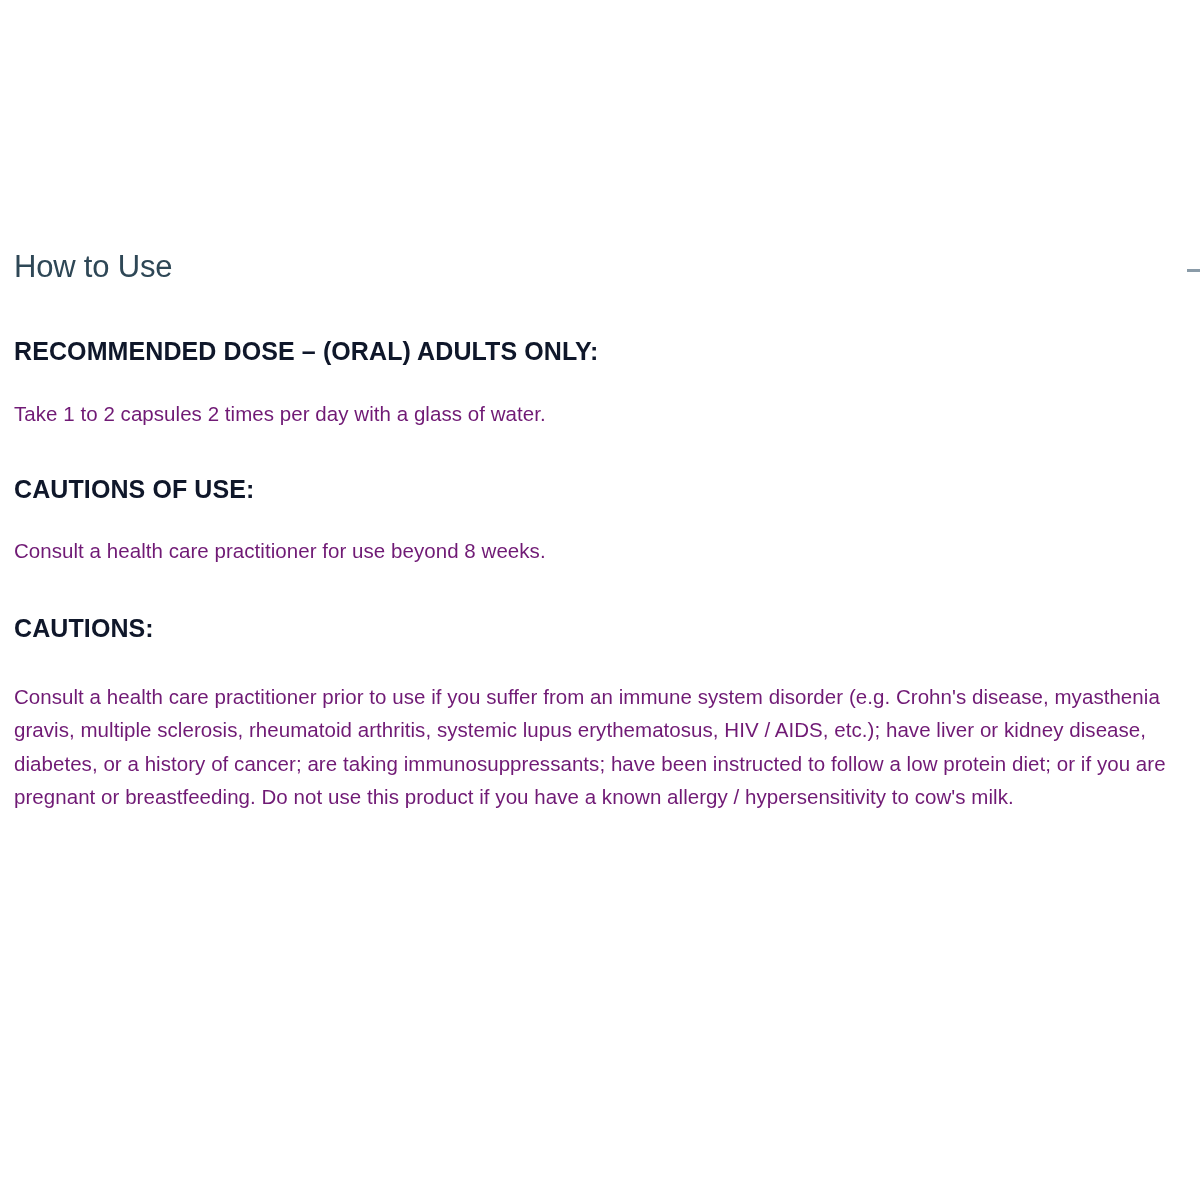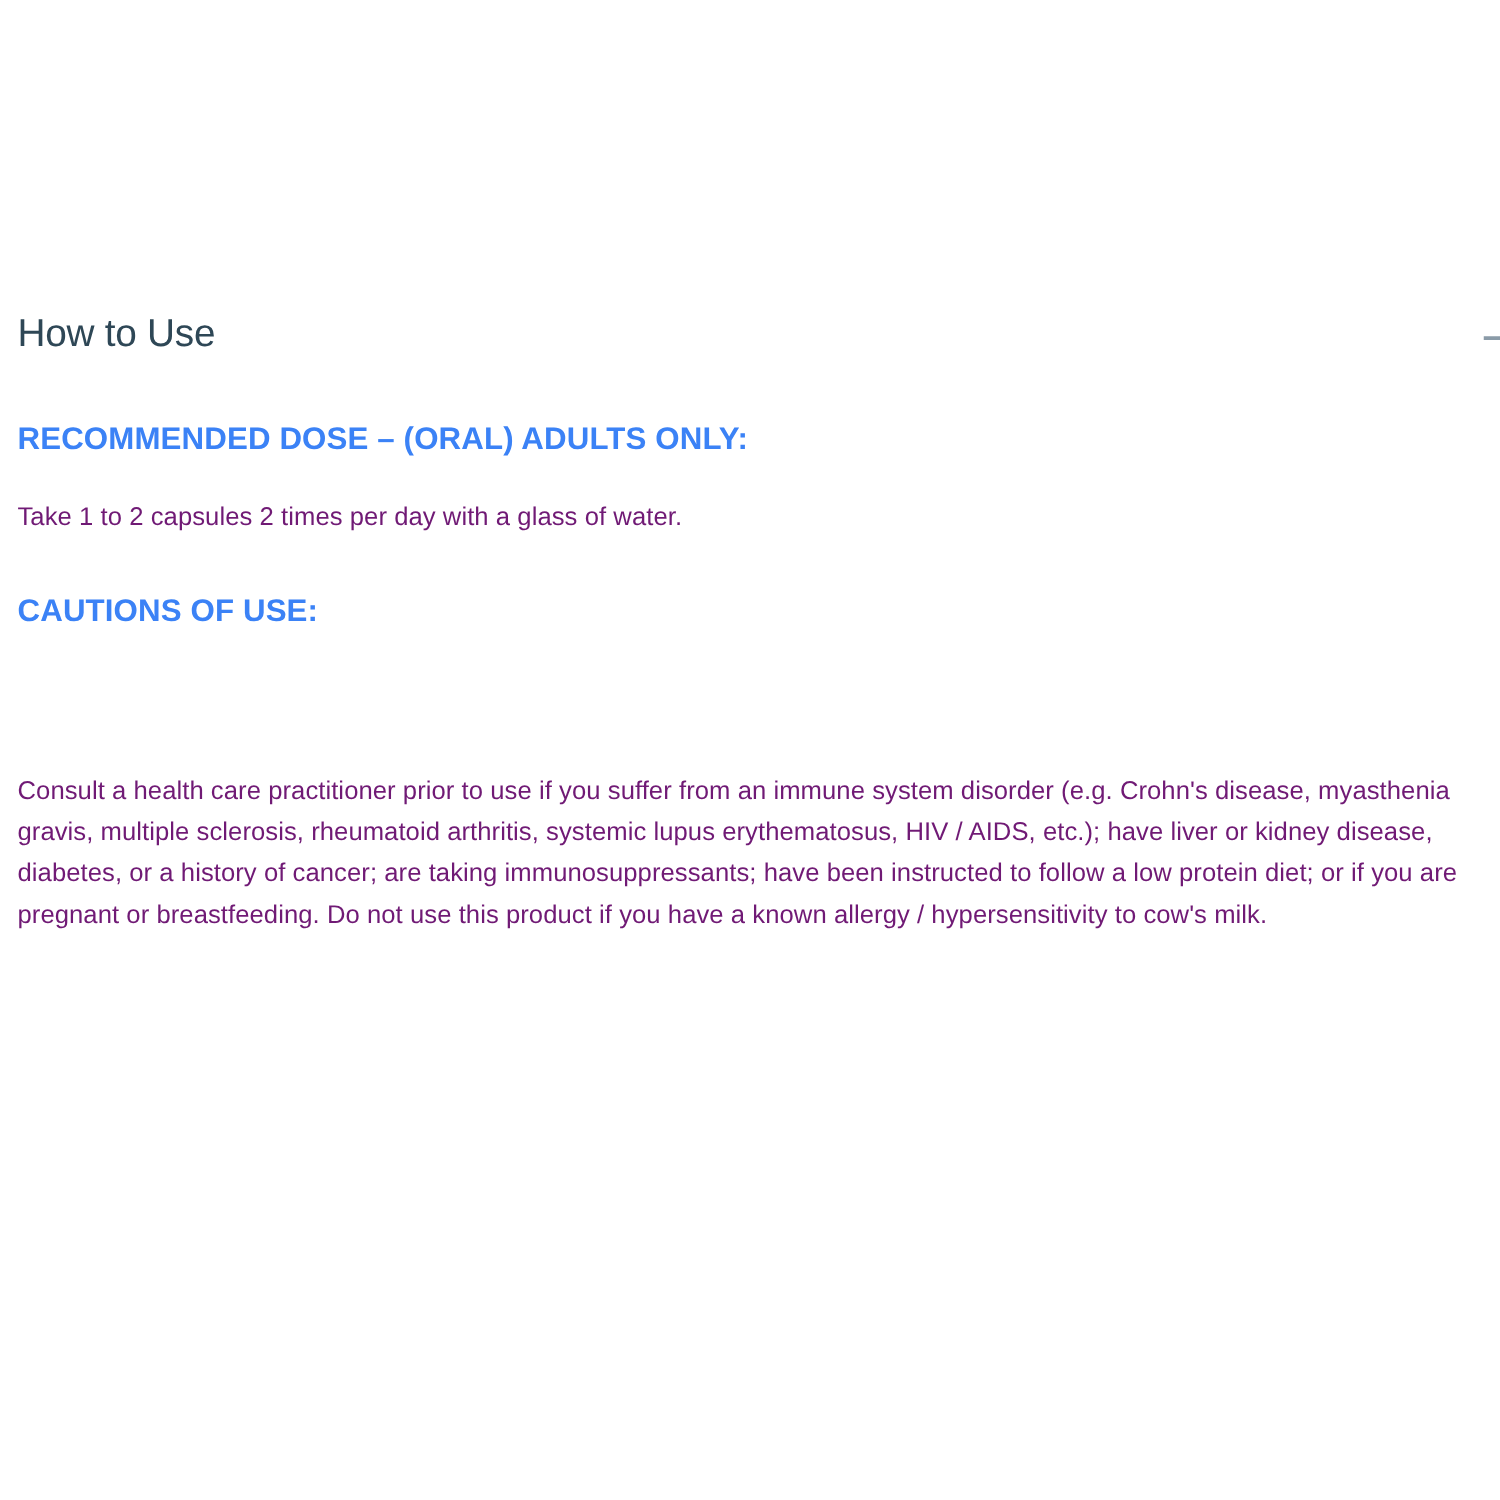--- a/index.html
+++ b/index.html
@@ -51,21 +51,21 @@
     border: 0;
     padding: 0;
   }
   .content {
     position: absolute;
     left: 14px;
     top: 330px;
     width: 1180px;
   }
   .sub-heading {
-    color: #3b82f6;
+    color: #0f172a;
     font-weight: bold;
     font-size: 25px;
     letter-spacing: 0.1px;
     line-height: 1.25;
     margin: 0;
   }
   .sub-heading.first {
     margin-top: 6px;
   }
   .body-text {
@@ -98,22 +98,24 @@
     <div class="gap-a"></div>
 
     <p class="body-text">Take 1 to 2 capsules 2 times per day with a glass of water.</p>
 
     <div class="gap-b"></div>
 
     <h3 class="sub-heading">CAUTIONS OF USE:</h3>
 
     <div class="gap-c"></div>
 
+    <p class="body-text">Consult a health care practitioner for use beyond 8 weeks.</p>
 
     <div class="gap-d"></div>
 
+    <h3 class="sub-heading">CAUTIONS:</h3>
 
     <div class="gap-e"></div>
 
     <p class="body-text">Consult a health care practitioner prior to use if you suffer from an immune system disorder (e.g. Crohn's disease, myasthenia gravis, multiple sclerosis, rheumatoid arthritis, systemic lupus erythematosus, HIV / AIDS, etc.); have liver or kidney disease, diabetes, or a history of cancer; are taking immunosuppressants; have been instructed to follow a low protein diet; or if you are pregnant or breastfeeding. Do not use this product if you have a known allergy / hypersensitivity to cow's milk.</p>
 
   </div>
 </div>
 
 </body></html>

